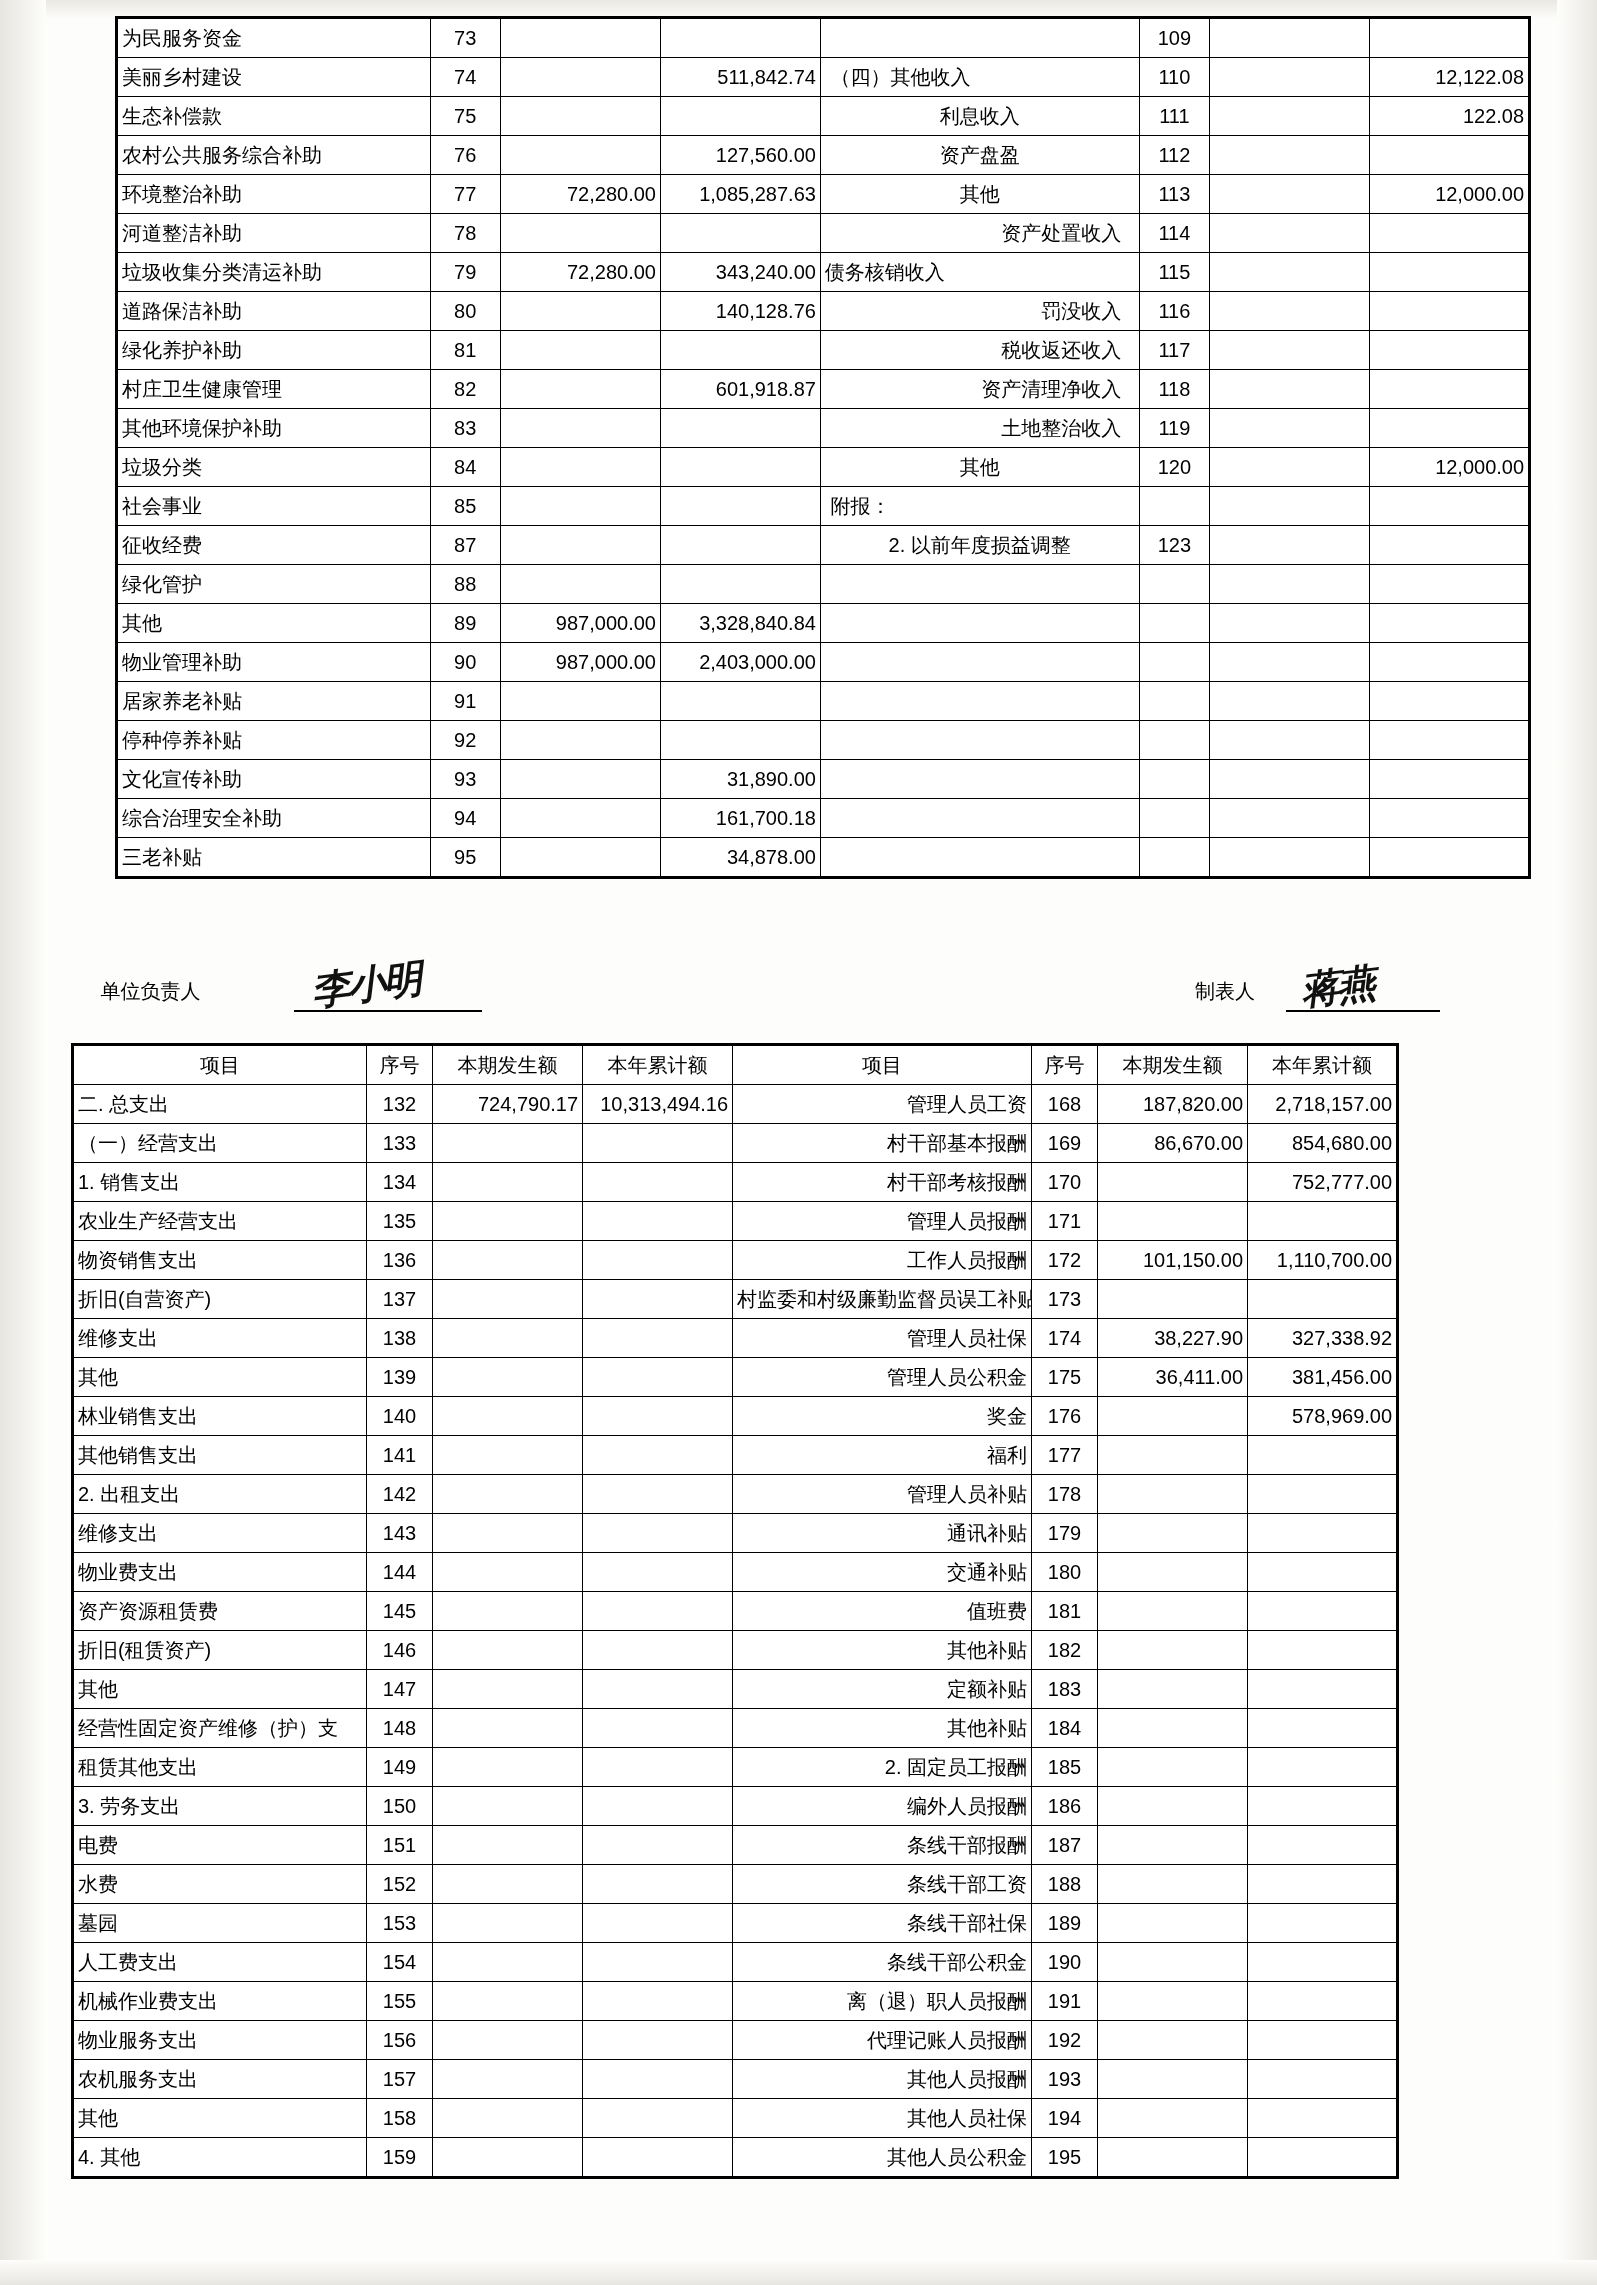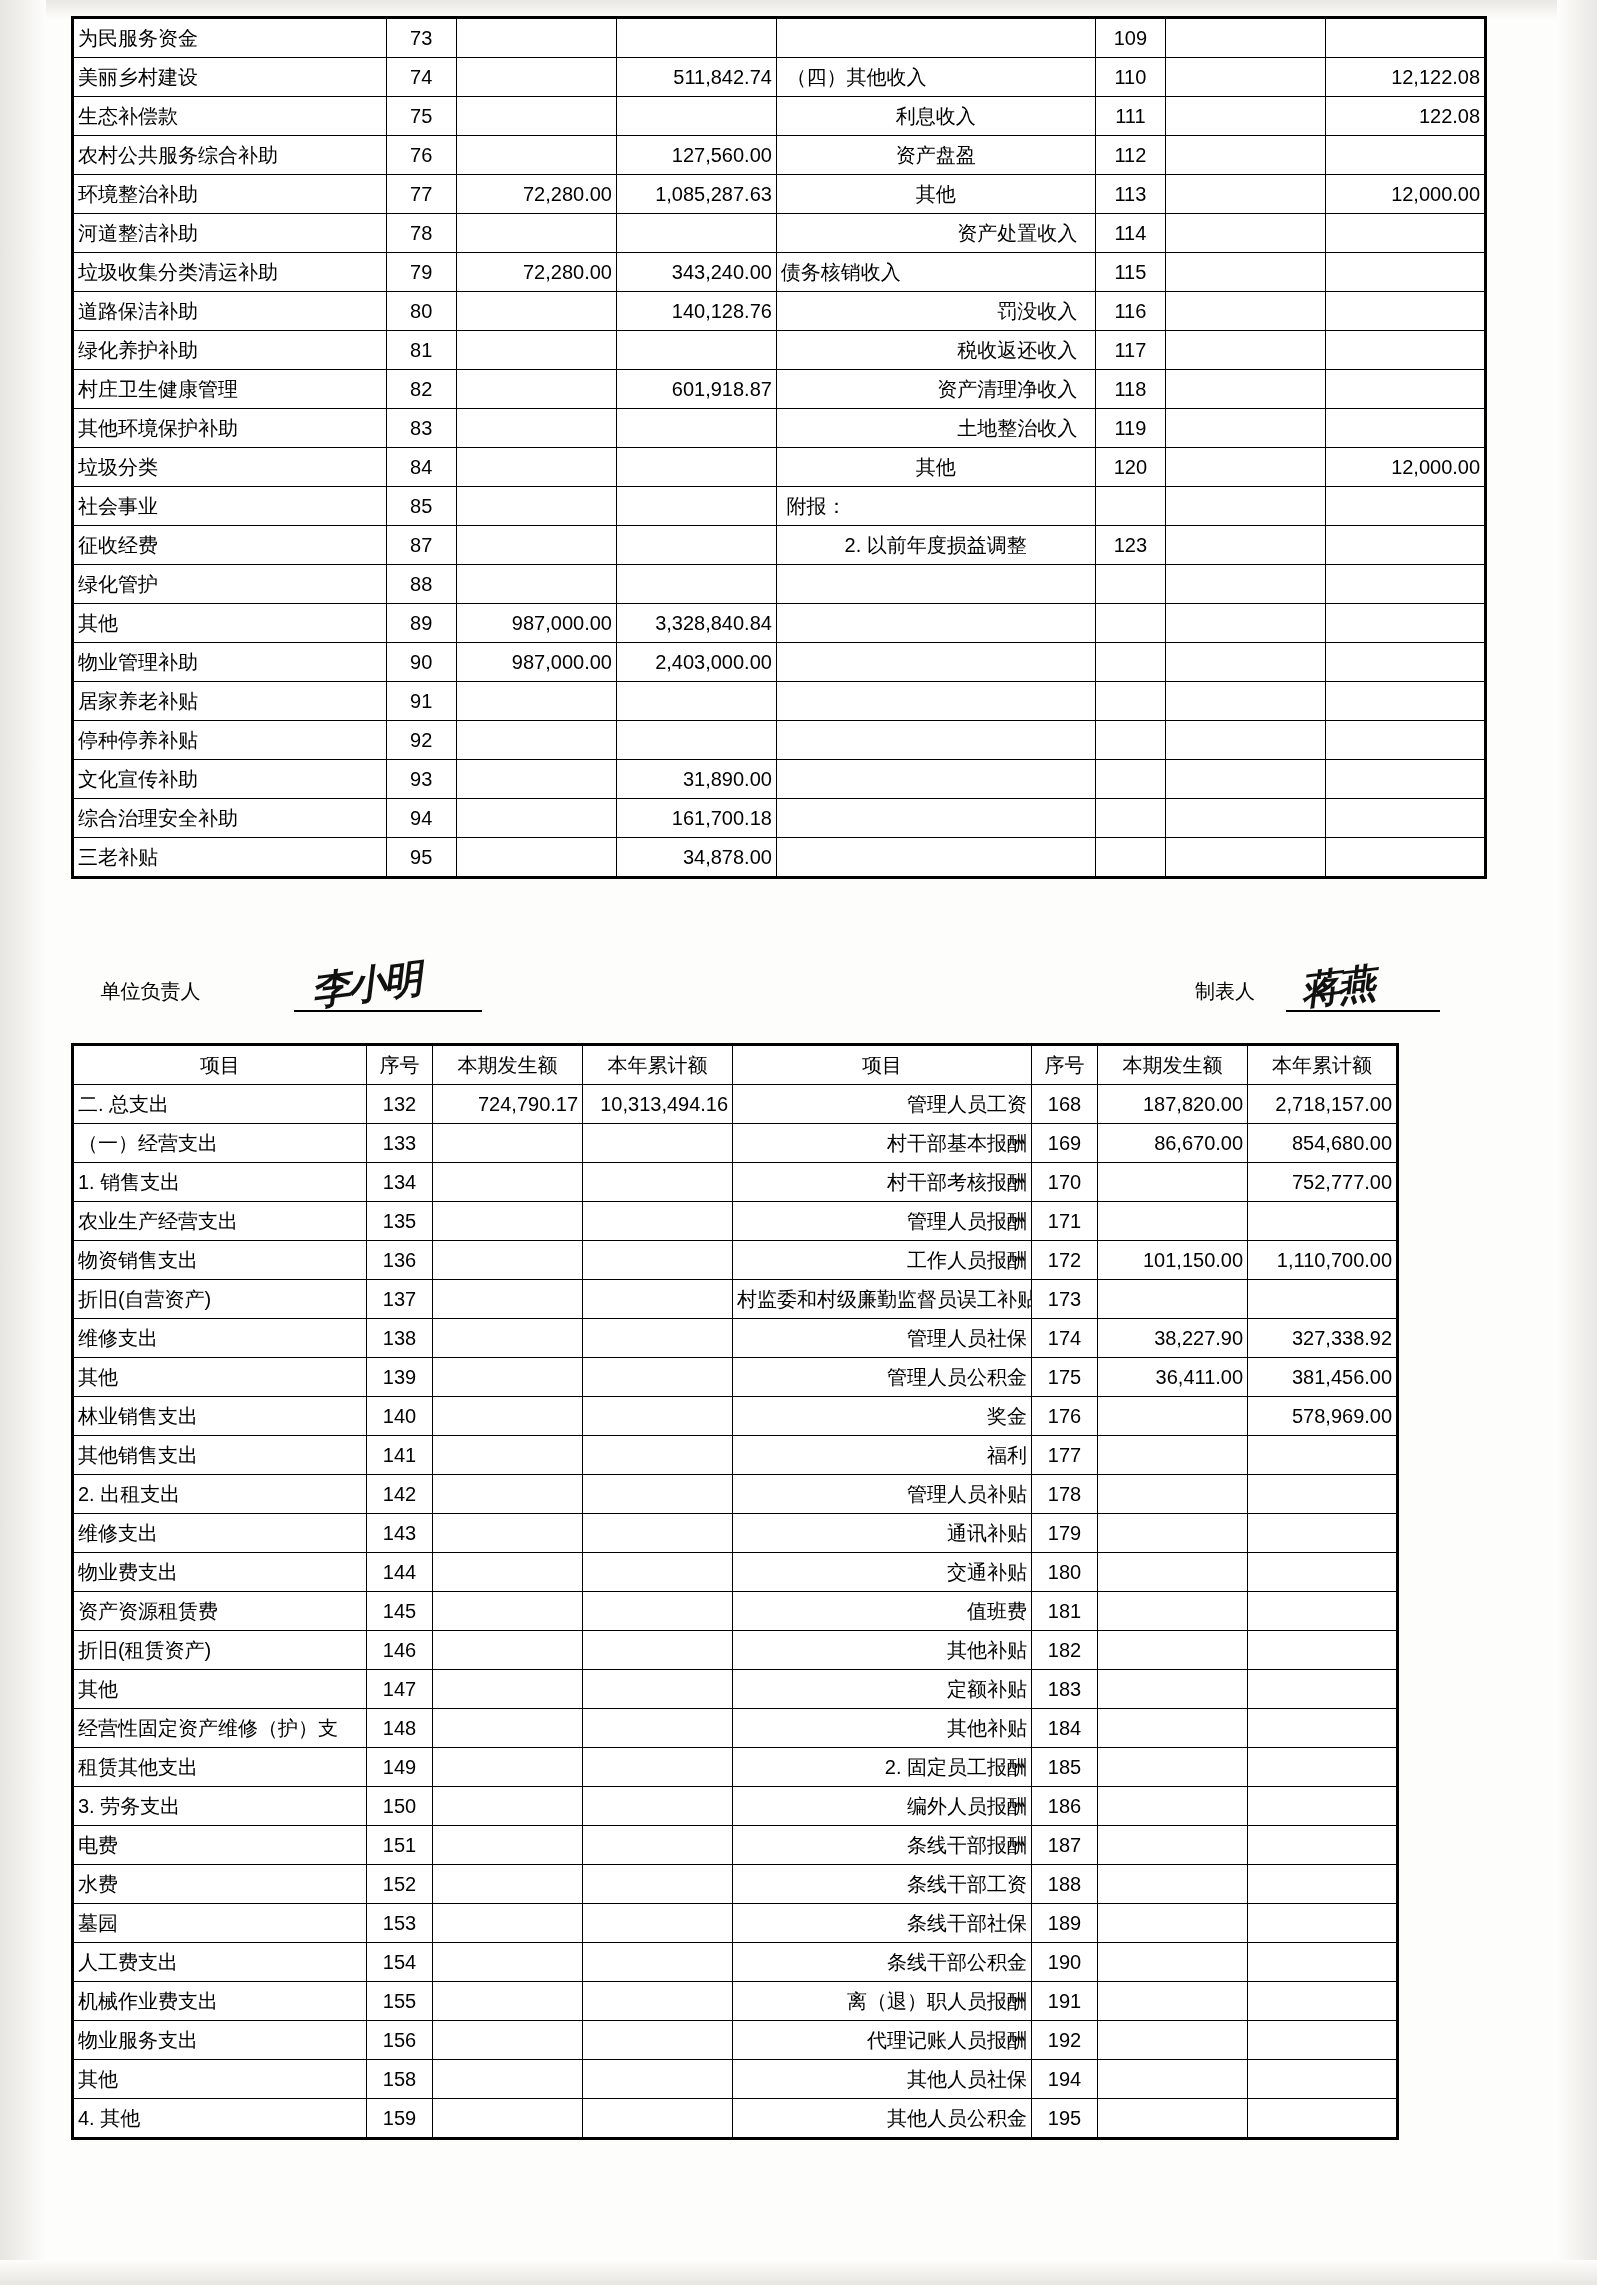--- a/index.html
+++ b/index.html
@@ -147,21 +147,21 @@
 <body>
 
 <div class="page">
 
   <div class="scan-edge-top"></div>
   <div class="scan-edge-left"></div>
   <div class="scan-edge-right"></div>
   <div class="scan-edge-bottom"></div>
 
   <div id="table-upper-wrap">
-    <table class="grid" id="upper-table" style="width: 1416px; border: 3.9px solid rgb(0, 0, 0);">
+    <table class="grid" id="upper-table" style="width: 1416px; border: 3.9px solid rgb(0, 0, 0); margin-left: 44px;">
       <colgroup>
         <col style="width:294px">
         <col style="width:66px">
         <col style="width:150px">
         <col style="width:150px">
         <col style="width:299px">
         <col style="width:66px">
         <col style="width:150px">
         <col style="width:150px">
       </colgroup>
@@ -666,20 +666,30 @@
             <td class="c-item ind2">物业服务支出</td>
             <td class="c-num">156</td>
             <td class="c-val"></td>
             <td class="c-val"></td>
             <td class="ctr">代理记账人员报酬</td>
             <td class="c-num">192</td>
             <td class="c-val"></td>
             <td class="c-val"></td>
           </tr>
           <tr>
+            <td class="c-item ind2">农机服务支出</td>
+            <td class="c-num">157</td>
+            <td class="c-val"></td>
+            <td class="c-val"></td>
+            <td class="ctr">其他人员报酬</td>
+            <td class="c-num">193</td>
+            <td class="c-val"></td>
+            <td class="c-val"></td>
+          </tr>
+          <tr>
             <td class="c-item ind2">其他</td>
             <td class="c-num">158</td>
             <td class="c-val"></td>
             <td class="c-val"></td>
             <td class="ctr">其他人员社保</td>
             <td class="c-num">194</td>
             <td class="c-val"></td>
             <td class="c-val"></td>
           </tr>
           <tr>

